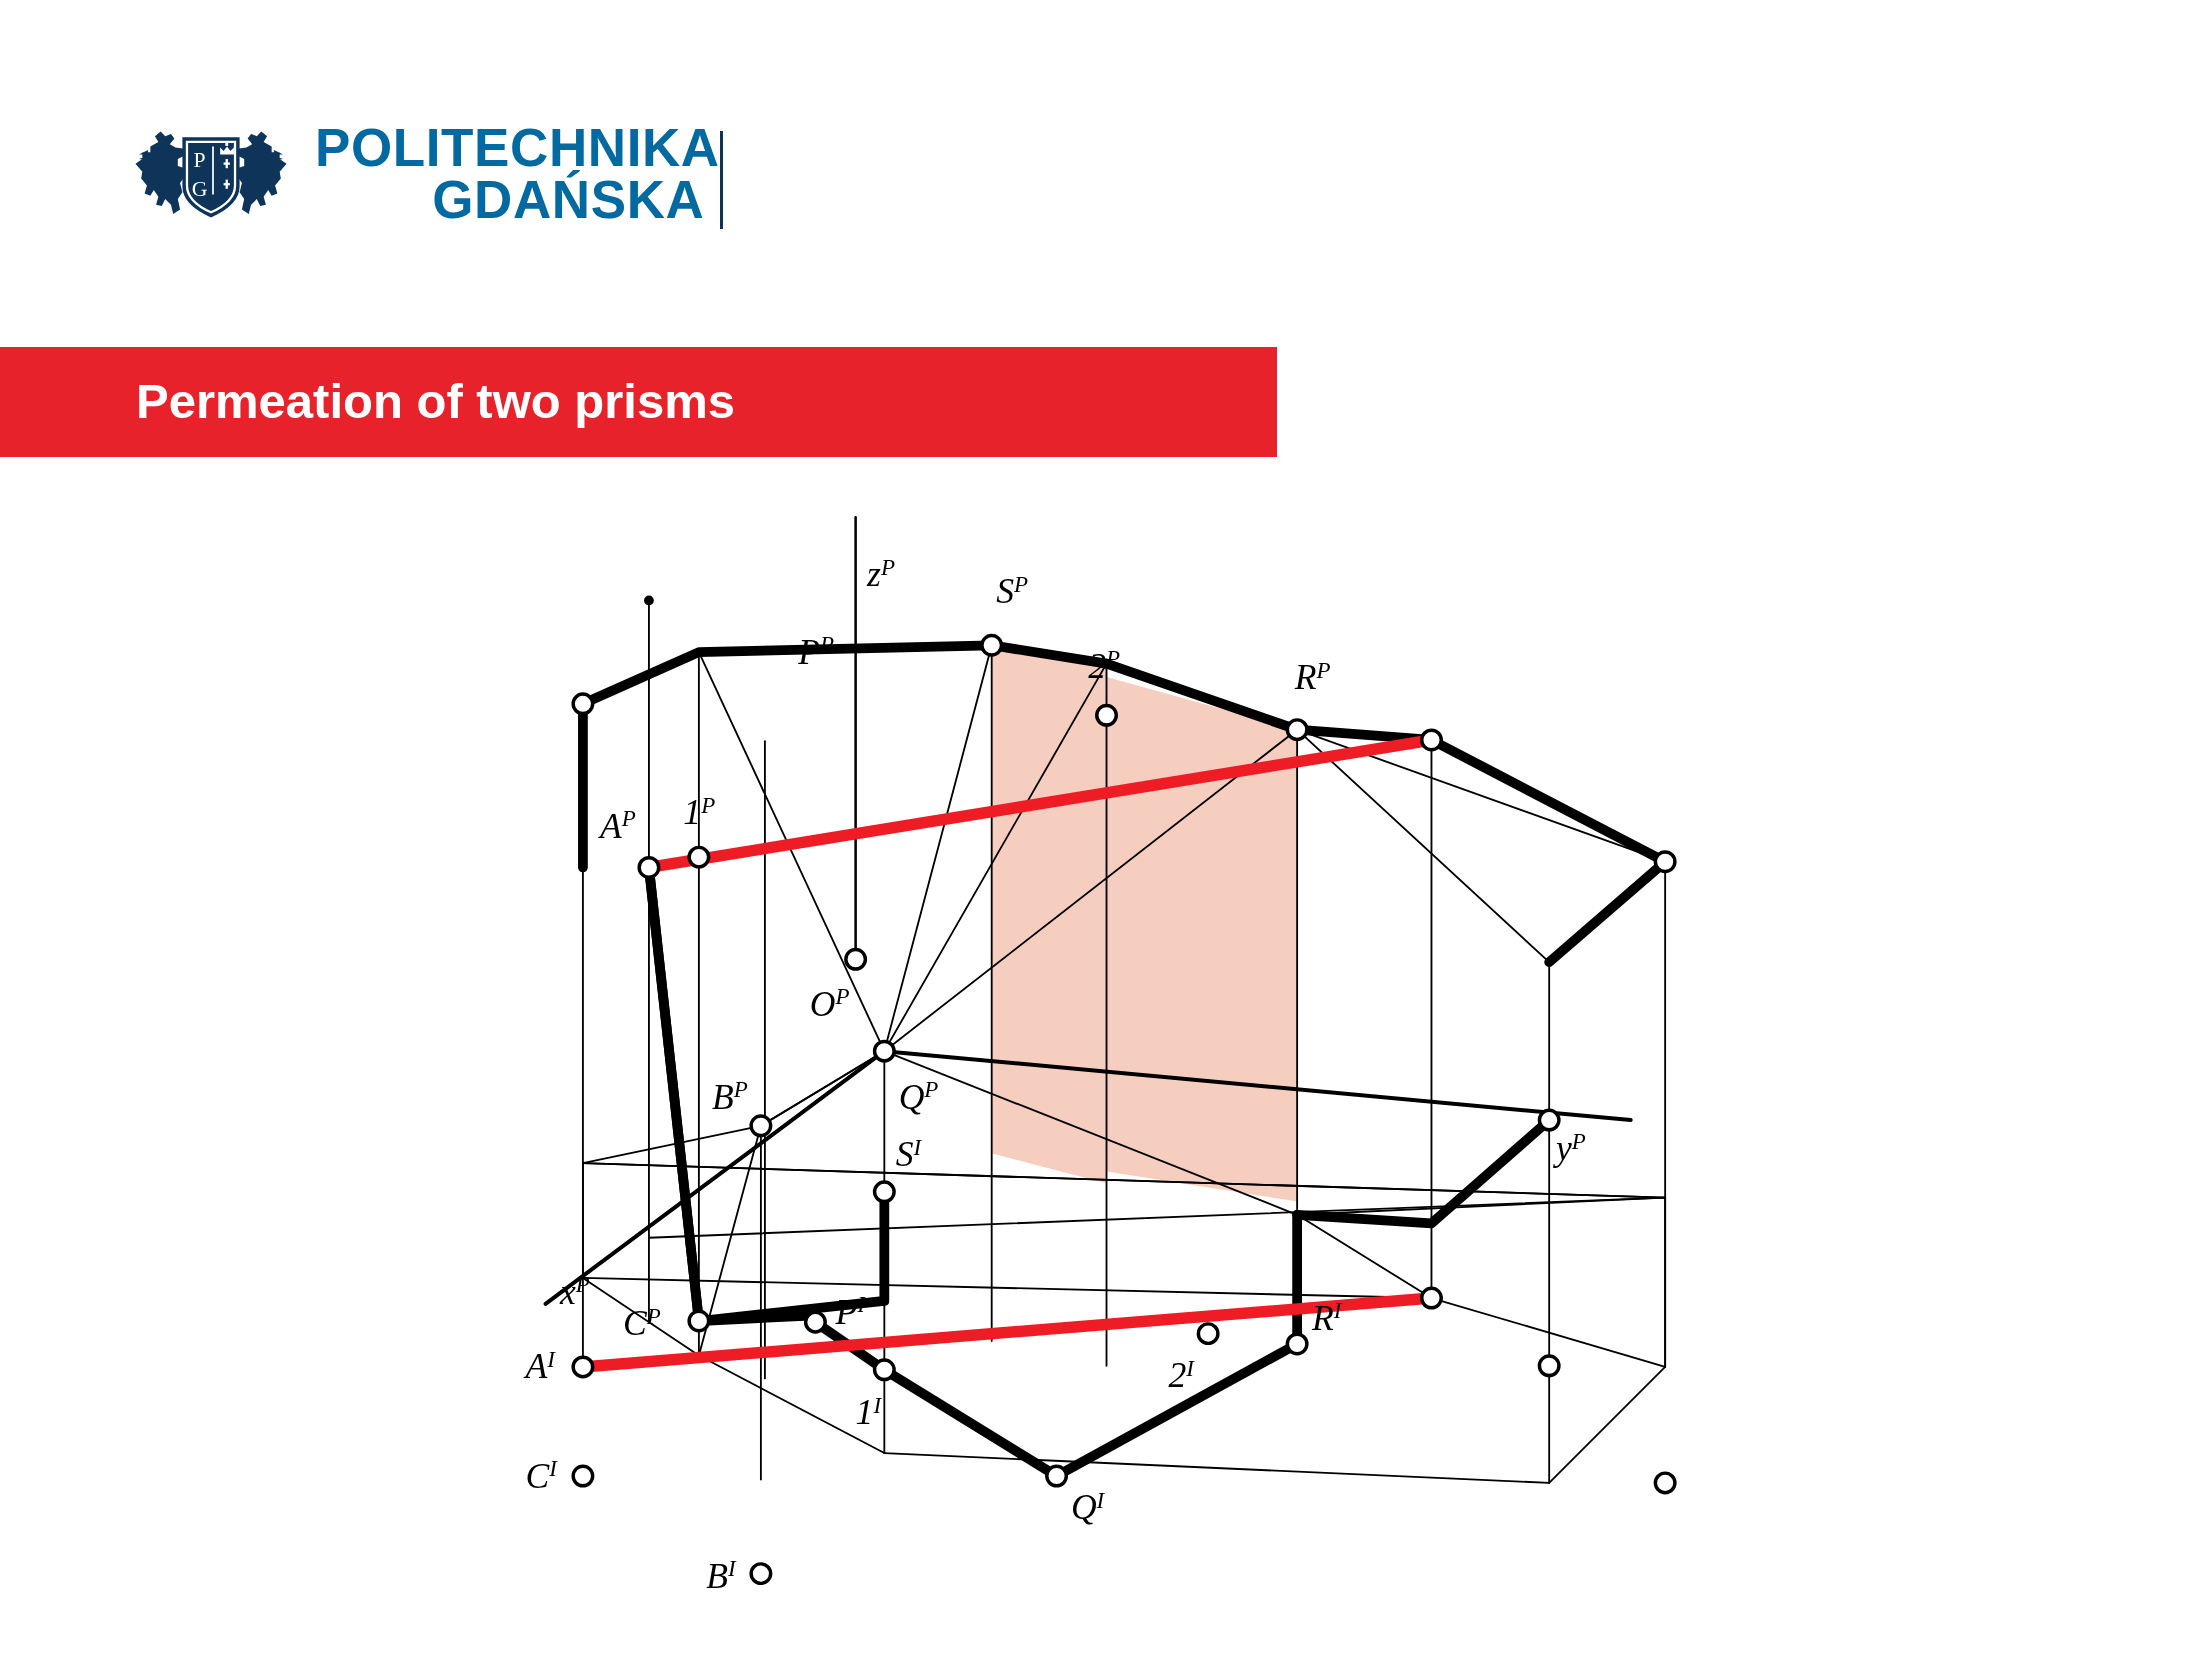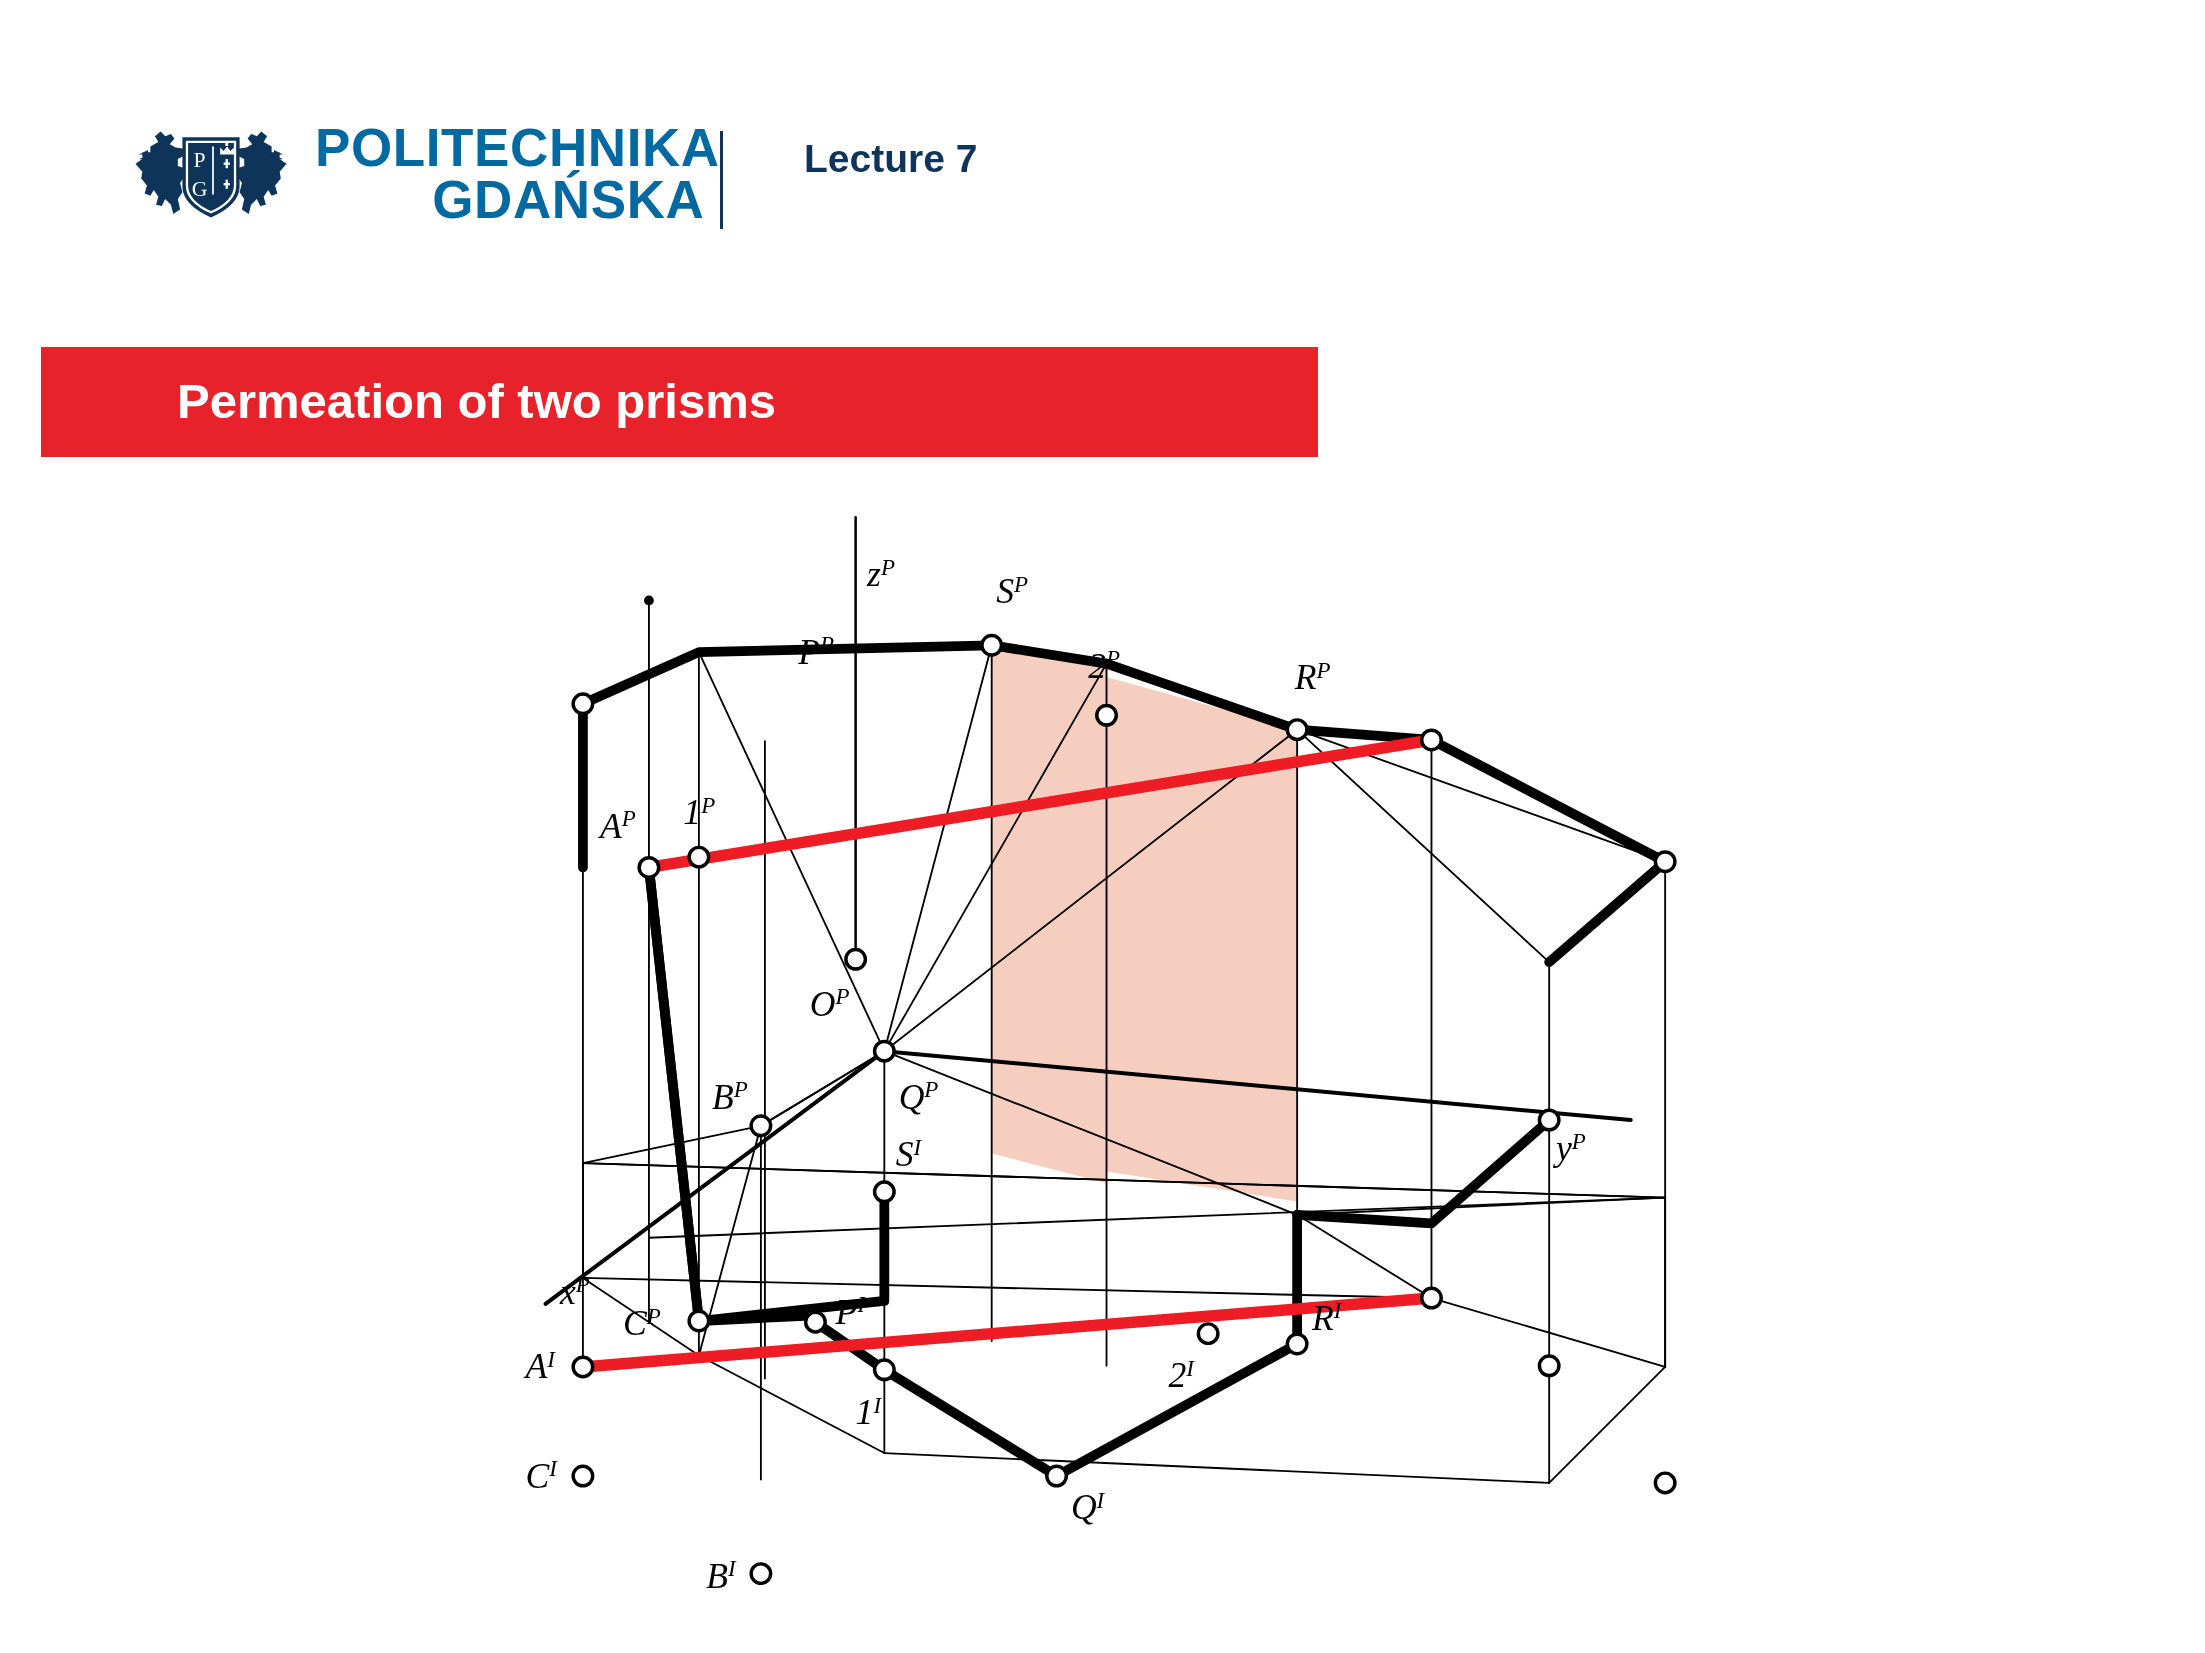--- a/index.html
+++ b/index.html
@@ -20,21 +20,21 @@
   #logo-wordmark .l1{display:block;text-align:right;padding-right:12.6px;}
   #logo-wordmark .l2{display:block;text-align:right;padding-right:12.6px;}
 
   #header-divider{position:absolute;left:720px;top:131px;width:2.9px;height:98px;background:#0E3459;}
 
   #header-text{position:absolute;left:804px;top:127px;width:1263px;height:109px;
     color:#0E3459;font-weight:bold;font-size:39px;line-height:64px;}
   #header-text .ht-line{display:block;white-space:nowrap;}
 
   
-  #title-band{position:absolute;left:0;top:347px;width:1277px;height:110px;background:#E8222A;margin-left:41px;}
+  #title-band{position:absolute;left:0;top:347px;width:1277px;height:110px;background:#E8222A;}
   #title-band .title-text{position:absolute;left:136px;top:23px;
     color:#ffffff;font-weight:bold;font-size:49px;line-height:63px;white-space:nowrap;}
 
   
   #drawing-wrap{position:absolute;left:0;top:500px;width:1926px;height:1154px;}
   #drawing{display:block;width:2205px;height:1154px;}
   .lbl{font-family:"Liberation Serif", serif;font-style:italic;font-size:62px;fill:#000;}
   .lbl tspan.sup{font-size:40px;}
 </style>
 </head>
@@ -85,21 +85,20 @@
 
     <div id="logo-wordmark">
       <span class="l1">POLITECHNIKA</span>
       <span class="l2">GDAŃSKA</span>
     </div>
   </div>
 
   <div id="header-divider"></div>
 
   <div id="header-text">
-    <span class="ht-line">Lecture 7</span>
   </div>
 </div>
 
 <div id="title-band">
   <div class="title-text">Permeation of two prisms</div>
 </div>
 
 <div id="drawing-wrap">
 <svg id="drawing" viewBox="0 0 3840 2010">
 

